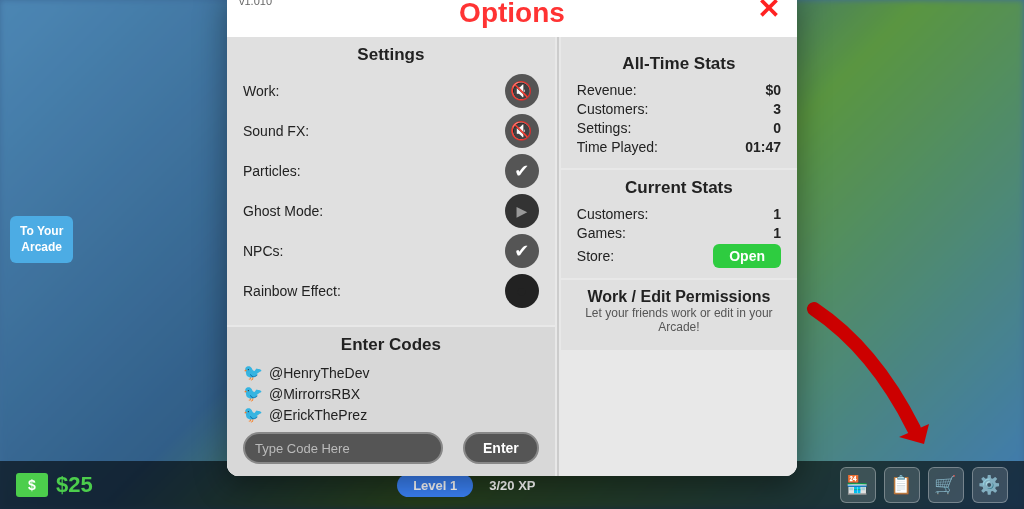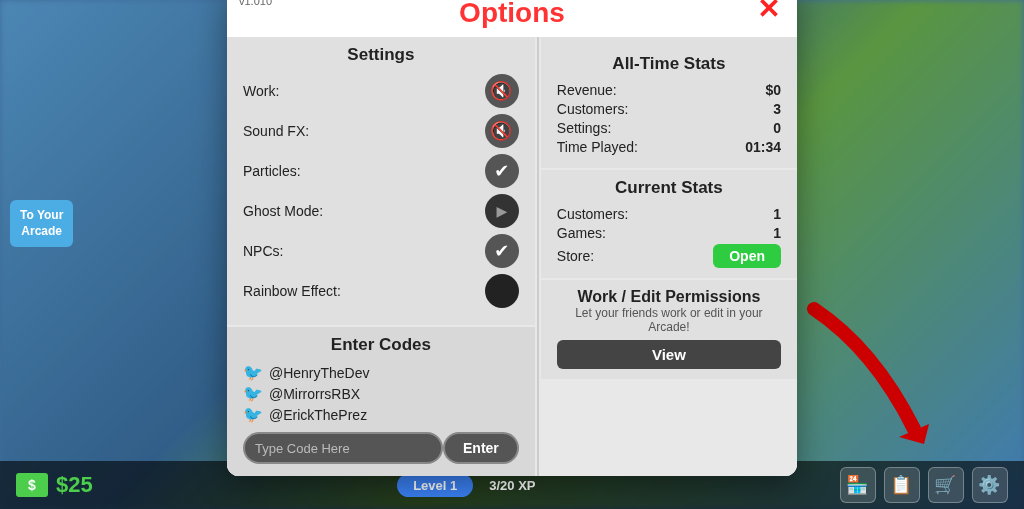--- a/index.html
+++ b/index.html
@@ -98,21 +98,21 @@
       color: white;
       font-size: 18px;
       cursor: pointer;
       border: 1px solid rgba(255,255,255,0.3);
     }
 
     
     .arcade-label {
       position: absolute;
       left: 10px;
-      top: 200px;
+      top: 216px;
       background: #4cace4;
       color: white;
       font-weight: bold;
       font-size: 12px;
       padding: 8px 10px;
       border-radius: 6px;
       text-align: center;
       z-index: 10;
       line-height: 1.3;
     }
@@ -274,21 +274,21 @@
       margin-bottom: 2px;
     }
 
     .twitter-icon {
       color: #1da1f2;
       font-size: 16px;
     }
 
     .code-input-row {
       display: flex;
-      gap: 0;
+      gap: 20px;
       margin-top: 6px;
     }
 
     .code-input {
       flex: 1;
       padding: 6px 10px;
       border-radius: 20px;
       border: 2px solid #888;
       background: #555;
       color: white;
@@ -512,21 +512,21 @@
           <div class="stats-row">
             <span>Customers:</span>
             <span class="stats-value">3</span>
           </div>
           <div class="stats-row">
             <span>Settings:</span>
             <span class="stats-value">0</span>
           </div>
           <div class="stats-row">
             <span>Time Played:</span>
-            <span class="stats-value">01:34</span>
+            <span class="stats-value">01:47</span>
           </div>
         </div>
 
         <div class="current-stats-section">
           <div class="section-title">Current Stats</div>
 
           <div class="stats-row">
             <span>Customers:</span>
             <span class="stats-value">1</span>
           </div>
@@ -536,21 +536,20 @@
           </div>
           <div class="store-row">
             <span>Store:</span>
             <button class="open-btn">Open</button>
           </div>
         </div>
 
         <div class="permissions-section">
           <div class="permissions-title">Work / Edit Permissions</div>
           <div class="permissions-subtitle">Let your friends work or edit in your Arcade!</div>
-          <button class="view-btn">View</button>
         </div>
 
       </div>
     </div>
   </div>
 </div>
 
 <div class="bottom-bar">
   <div class="money-display">
     <div class="money-icon">$</div>

